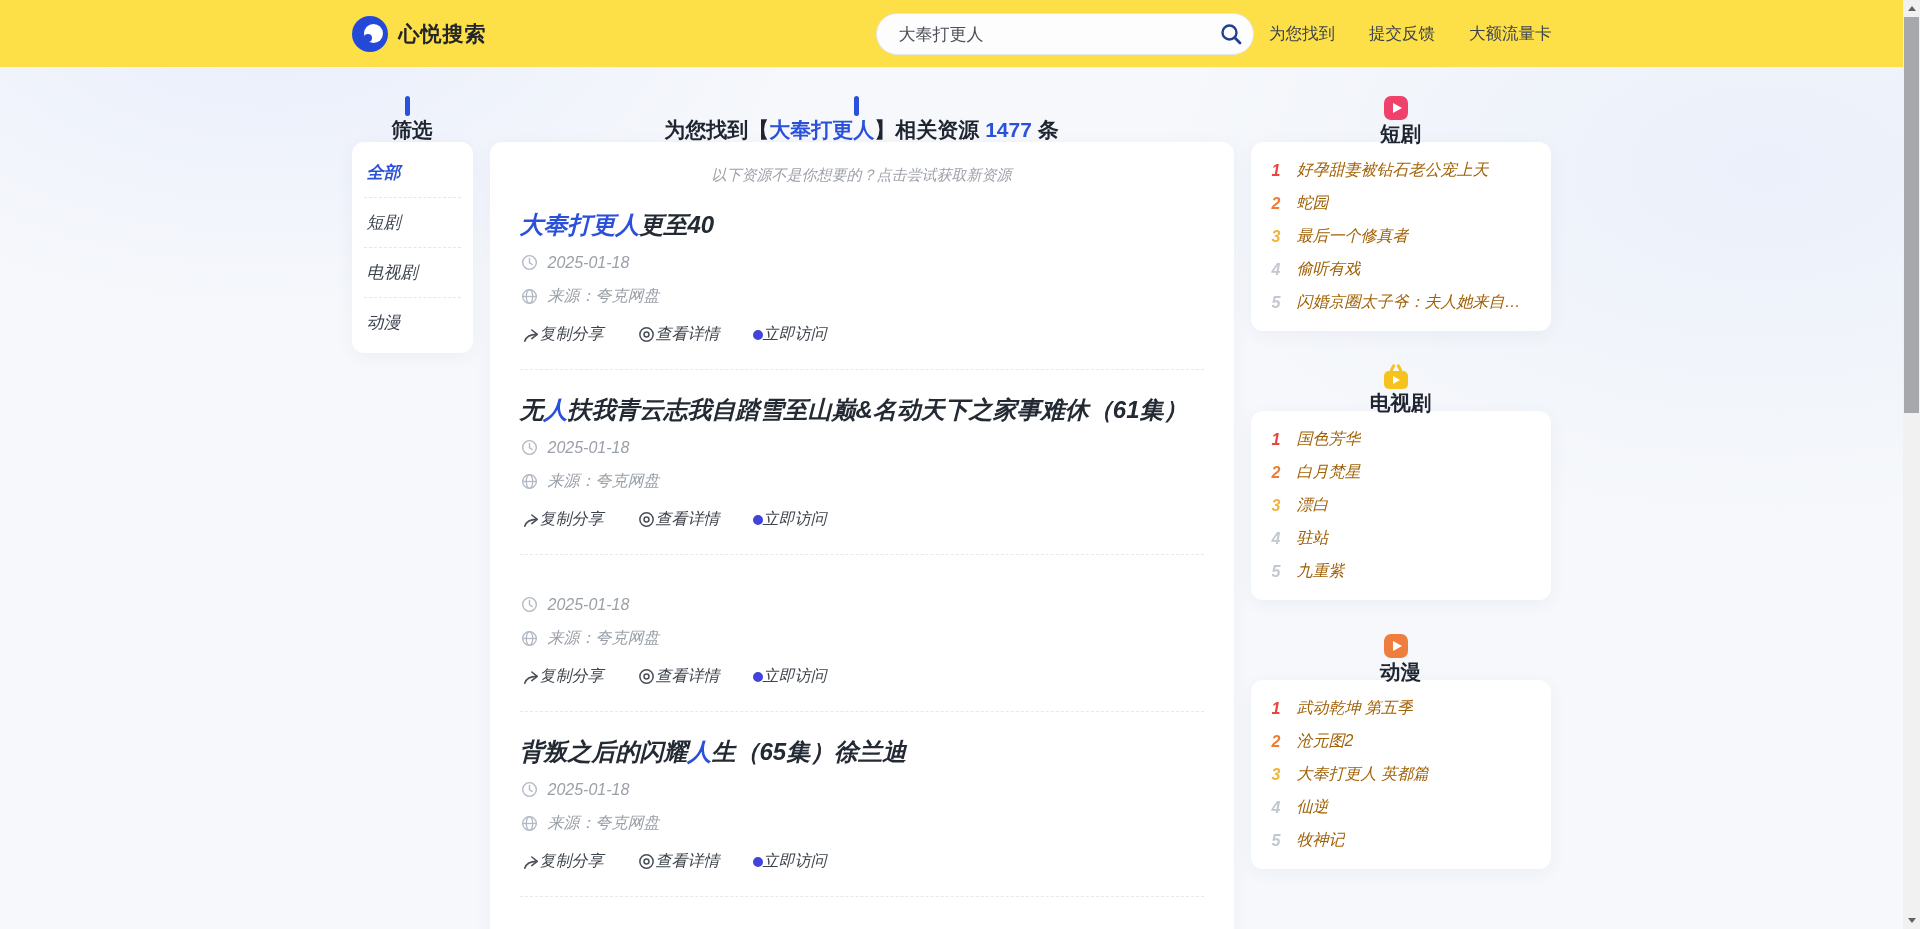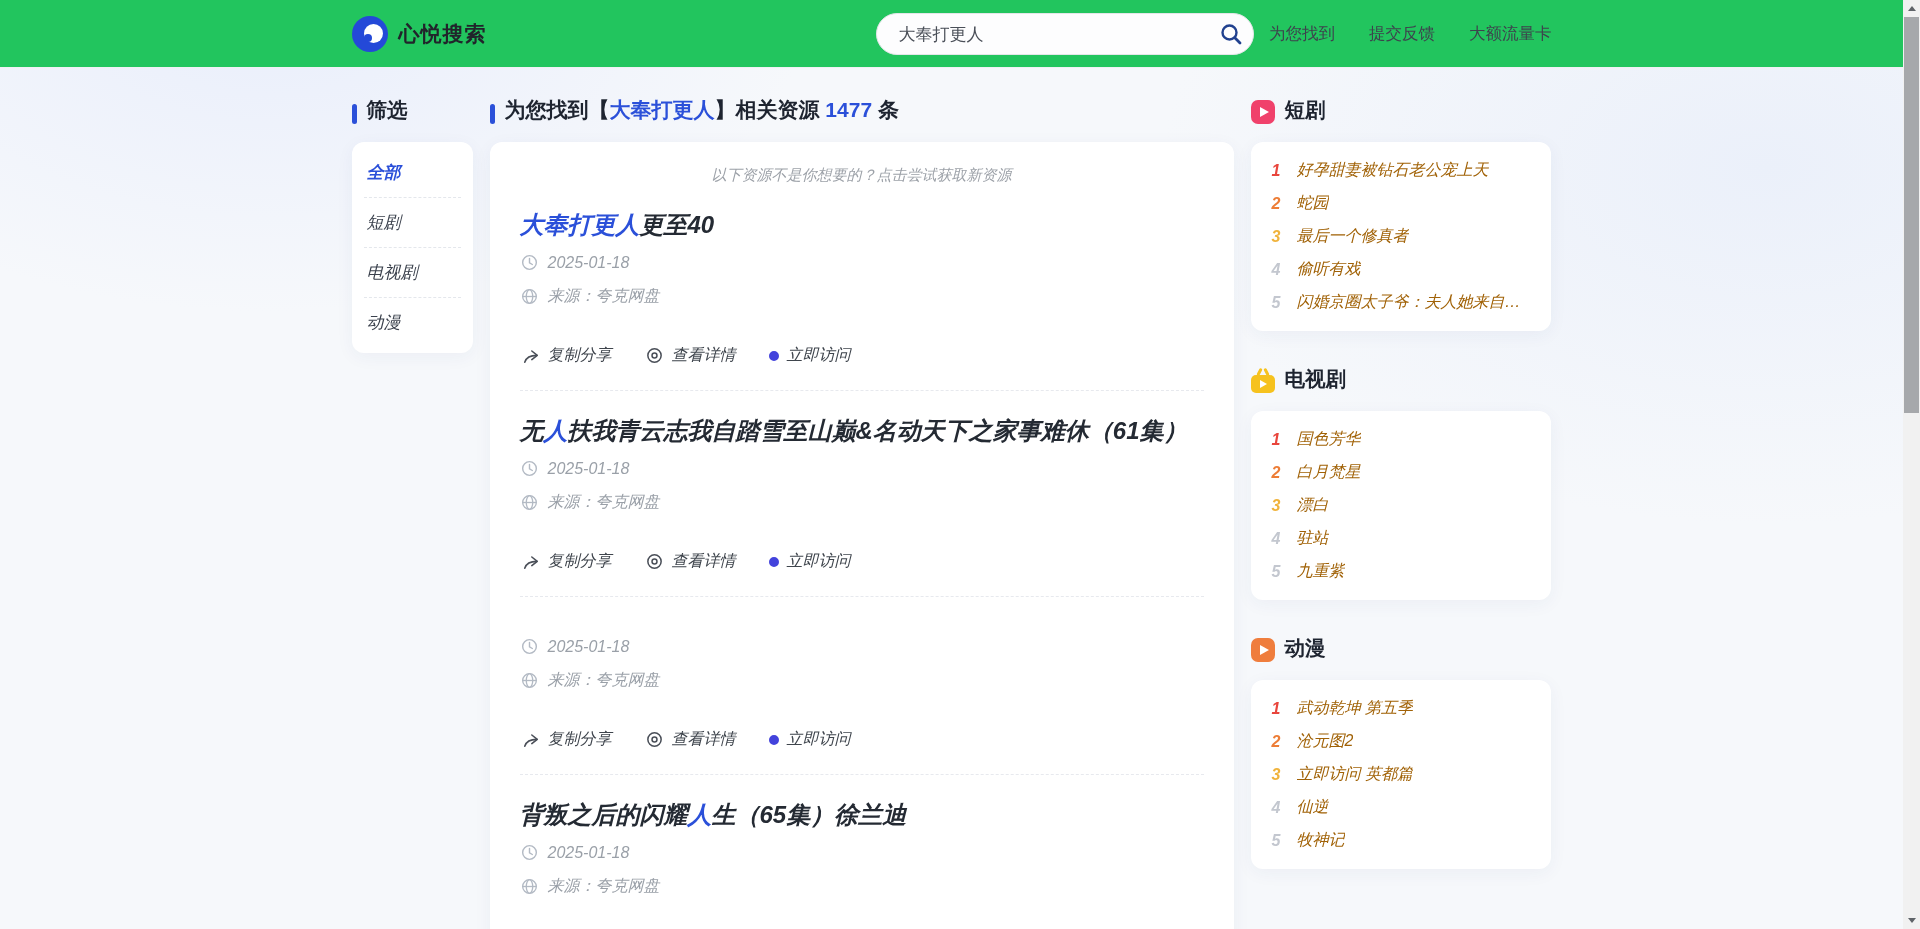--- a/index.html
+++ b/index.html
@@ -8,21 +8,21 @@
     font-family:"Liberation Sans","DejaVu Sans",sans-serif;
     background:
       radial-gradient(900px 520px at 14% 0%, #e9eefb 0%, rgba(233,238,251,0) 60%),
       radial-gradient(1100px 650px at 92% 18%, #ebf0fa 0%, rgba(235,240,250,0) 55%),
       #f6f8fb;
     color:#242a33;
   }
   .page { width:1903px; }
 
   
-  .header { height:68px; background:#22c55e; border-bottom:1px solid #f0f1f3; }
+  .header { height:68px; background:#fde047; border-bottom:1px solid #f0f1f3; }
   .header-inner { width:1200px; height:100%; margin:0 auto; position:relative; display:flex; align-items:center; }
   .logo { display:flex; align-items:center; gap:11px; cursor:pointer; }
   .logo-icon { width:36px; height:36px; border-radius:50%; background:#2449d8; position:relative; }
   .logo-inner { position:absolute; right:5px; top:8px; width:19px; height:19px; background:#fff; border-radius:50%; }
   .logo-dot { position:absolute; left:0; bottom:1px; width:8px; height:8px; background:#2449d8; border-radius:50%; }
   .logo-text { font-size:21px; font-weight:700; color:#21242b; letter-spacing:1px; }
   .search-box { position:absolute; left:524px; top:13px; width:378px; height:42px; background:#fdfdfe;
     border:1px solid #e4e6e9; border-radius:21px; display:flex; align-items:center; }
   .search-input { flex:1; height:100%; border:none; outline:none; background:transparent;
     padding:0 10px 0 22px; font-size:17px; color:#4a4f58; font-family:inherit; }
@@ -30,21 +30,21 @@
     display:flex; align-items:center; justify-content:center; }
   .nav { position:absolute; right:0; top:0; height:100%; display:flex; align-items:center; gap:34px; }
   .nav-link { font-size:16.5px; color:#3d434d; cursor:pointer; white-space:nowrap; }
 
   
   .content { width:1200px; margin:0 auto; display:flex; gap:17px; align-items:flex-start; }
   .col-filter { width:121px; flex:none; }
   .col-main   { width:744px; flex:none; }
   .col-rank   { width:300px; flex:none; }
 
-  .sec-head { display:flex; align-items:flex-end; margin:28px 0 18px; height:28px; }
+  .sec-head { display:flex; align-items:center; margin:28px 0 18px; height:28px;flex-direction:column; }
   .sec-bar { width:5px; height:20px; background:#2b50d9; border-radius:3px; margin-right:10px; flex:none; }
   .sec-title { font-size:20.5px; font-weight:700; color:#1e2430; white-space:nowrap; }
 
   .card { background:#fff; border-radius:12px; box-shadow:0 4px 18px rgba(35,60,110,0.05);font-style:italic; }
 
   
   .filter-card { padding:6px 0; }
   .filter-item { margin:0 12px; padding:13px 3px; font-size:17px; color:#3a404c; cursor:pointer; }
   .filter-item + .filter-item { border-top:1px dashed #e4e7ec; }
   .filter-item.active { color:#2b50d9; font-weight:700; }
@@ -53,21 +53,21 @@
   .results-title { font-size:21px; font-weight:700; color:#1e2430; }
   .results-title .blue { color:#2b50d9; }
   .main-card { padding:24px 30px 40px; }
   .notice { text-align:center; color:#9ca1a8; font-size:15px; cursor:pointer; }
   .result { padding-top:26px; }
   .result:not(:last-child) { border-bottom:1px dashed #e7e9ee; padding-bottom:24px; }
   .r-title { font-size:24px; font-weight:700; color:#242a33; cursor:pointer; line-height:28px; }
   .r-title .hl { color:#2b50d9; }
   .meta { display:flex; align-items:center; gap:9px; margin-top:14px; color:#9aa0a8; font-size:16px; }
   .actions { display:flex; align-items:center; gap:33px; margin-top:17px; font-size:16px; color:#3f454d; }
-  .action { display:inline-flex; align-items:center; gap:8px; cursor:pointer;margin-top:21px; }
+  .action { display:inline-flex; align-items:center; cursor:pointer; }
   .visit-ring { width:9px; height:9px; border:5px solid #4343dc; border-radius:50%; display:inline-block; }
 
   
   .rank-sec .sec-head { margin-top:28px; }
   .rank-sec + .rank-sec .sec-head { margin-top:34px; }
   .rank-card { padding:12px 0; }
   .rk-item { display:flex; align-items:center; height:33px; padding:0 18px; cursor:pointer; }
   .rk-num { width:15px; margin-right:13px; font-size:16px; font-weight:600; text-align:center; flex:none; }
   .rk-label { font-size:16px; color:#a16207; white-space:nowrap; overflow:hidden; text-overflow:ellipsis; }
   .rk-icon { width:24px; height:24px; position:relative; display:flex; align-items:center; justify-content:center;
@@ -390,21 +390,21 @@
             <div class="rk-item">
               <span class="rk-num" style="color: rgb(232, 69, 60);">1</span>
               <span class="rk-label">武动乾坤 第五季</span>
             </div>
             <div class="rk-item">
               <span class="rk-num" style="color: rgb(237, 125, 54);">2</span>
               <span class="rk-label">沧元图2</span>
             </div>
             <div class="rk-item">
               <span class="rk-num" style="color: rgb(240, 179, 60);">3</span>
-              <span class="rk-label">立即访问 英都篇</span>
+              <span class="rk-label">大奉打更人 英都篇</span>
             </div>
             <div class="rk-item">
               <span class="rk-num" style="color: rgb(195, 199, 207);">4</span>
               <span class="rk-label">仙逆</span>
             </div>
             <div class="rk-item">
               <span class="rk-num" style="color: rgb(195, 199, 207);">5</span>
               <span class="rk-label">牧神记</span>
             </div>
           </div>

